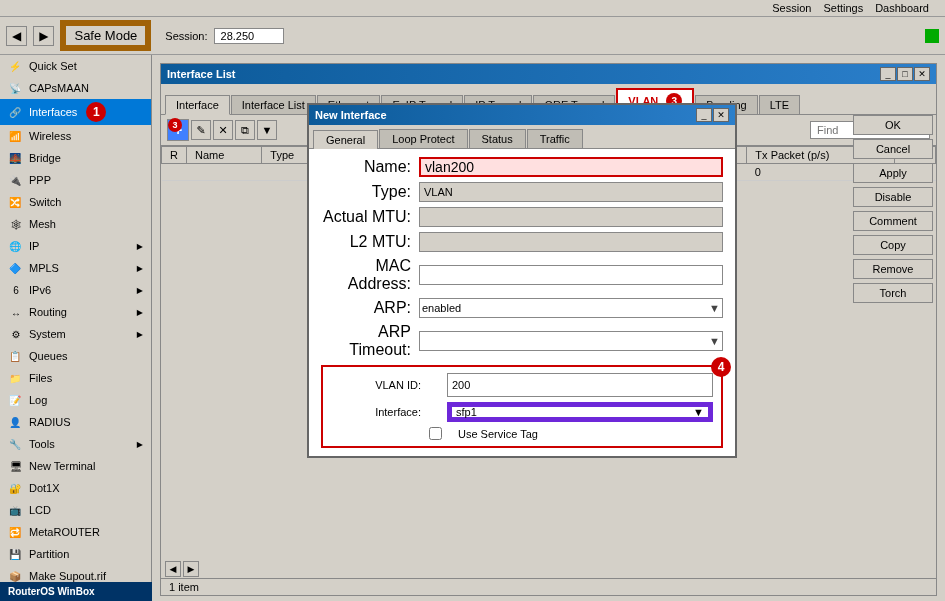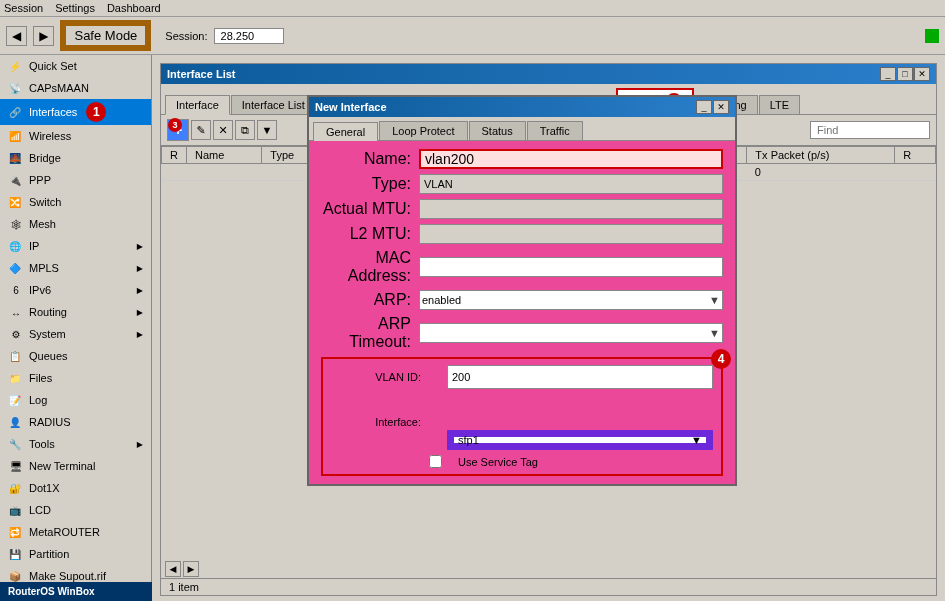--- a/index.html
+++ b/index.html
@@ -1,19 +1,19 @@
 <!DOCTYPE html>
 <html><head>
   <meta charset="utf-8">
   <style>
     * { box-sizing: border-box; margin: 0; padding: 0; }
     body { font-family: 'Segoe UI', Tahoma, Geneva, Verdana, sans-serif; font-size: 11px; background: #d4d0c8; overflow: hidden; width: 945px; height: 601px; }
 
     
-    .menu-bar { background: #d4d0c8; border-bottom: 1px solid #999; display: flex; align-items: center; padding: 2px 4px; gap: 12px; }
+    .menu-bar { background: #d4d0c8; border-bottom: 1px solid #999; display: flex; align-items: center; padding: 2px 16px; gap: 12px; justify-content: flex-end; }
     .menu-bar span { cursor: pointer; font-size: 11px; }
 
     
     .toolbar { background: #d4d0c8; border-bottom: 1px solid #999; display: flex; align-items: center; padding: 3px 6px; gap: 6px; }
     .safe-mode-btn { background: #d4d0c8; border: 6px solid #a16207; padding: 2px 8px; font-size: 13px; cursor: pointer; }
     .session-label { font-size: 11px; margin-left: 8px; }
     .session-value { border: 1px solid #888; background: white; padding: 1px 6px; font-size: 11px; width: 70px; }
     .green-indicator { width: 14px; height: 14px; background: #00aa00; margin-left: auto; }
     .nav-btn { background: #d4d0c8; border: 1px solid #888; padding: 2px 5px; font-size: 12px; cursor: pointer; }
 
@@ -51,21 +51,21 @@
     
     .table-container { overflow: auto; }
     table { width: 100%; border-collapse: collapse; font-size: 11px; }
     th { background: #d4d0c8; border: 1px solid #888; padding: 2px 8px; text-align: left; font-weight: normal; white-space: nowrap; }
     td { border-bottom: 1px solid #ccc; padding: 2px 8px; white-space: nowrap; }
 
     
     .status-bar { position: absolute; bottom: 0; left: 0; right: 0; background: #d4d0c8; border-top: 1px solid #888; padding: 2px 8px; font-size: 11px; display: flex; align-items: center; }
 
     
-    .dialog { position: absolute; top: 40px; left: 155px; width: 430px; background: #ec4899; border: 2px solid #666; z-index: 10; }
+    .dialog { position: absolute; top: 48px; left: 155px; width: 430px; background: #ffffff; border: 2px solid #666; z-index: 10; }
     .dialog-titlebar { background: linear-gradient(to right, #0c5a99, #2b7fcb); color: white; padding: 3px 6px; font-size: 11px; font-weight: bold; display: flex; align-items: center; justify-content: space-between; }
     .dialog-controls { display: flex; gap: 1px; }
     .dialog-ctrl-btn { background: #d4d0c8; border: 1px solid #666; width: 16px; height: 14px; font-size: 9px; cursor: pointer; display: flex; align-items: center; justify-content: center; color: black; }
 
     
     .dialog-tabs { background: #d4d0c8; border-bottom: 1px solid #888; display: flex; padding: 4px 4px 0; gap: 0; }
     .dialog-tab { padding: 3px 12px; border: 1px solid #888; border-bottom: none; background: #c0bdb5; cursor: pointer; font-size: 11px; margin-right: 1px; }
     .dialog-tab.active { background: #d4d0c8; position: relative; top: 1px; }
 
     
@@ -76,21 +76,21 @@
     .dialog-input.highlighted { border: 2px solid #cc0000; background: #ffe0e0; }
     .dialog-select { flex: 1; border: 1px solid #888; padding: 1px 2px; font-size: 11px; background: white; height: 20px; display: flex; align-items: center; justify-content: space-between; cursor: pointer; }
     .dialog-select .arrow { color: #444; }
     .dialog-readonly { flex: 1; border: 1px solid #888; padding: 2px 4px; font-size: 11px; background: #d4d0c8; height: 20px; }
 
     
     .vlan-section { border: 2px solid #cc0000; padding: 6px 8px; margin-top: 6px; }
     .vlan-row { display: flex; align-items: center; margin-bottom: 5px; }
     .vlan-label { width: 90px; text-align: right; margin-right: 26px; font-size: 11px; flex-shrink: 0; }
     .vlan-input { flex: 1; border: 1px solid #888; padding: 2px 4px; font-size: 11px; background: white; height: 24px; }
-    .vlan-select { flex: 1; border: 7px solid #6d28d9; padding: 1px 4px; font-size: 11px; background: white; height: 20px; display: flex; align-items: center; justify-content: space-between; cursor: pointer; margin-top: 36px; }
+    .vlan-select { flex: 1; border: 5px solid #6d28d9; padding: 1px 4px; font-size: 11px; background: white; height: 20px; display: flex; align-items: center; justify-content: space-between; cursor: pointer; }
     .checkbox-row { display: flex; align-items: flex-end; margin-left: 98px; margin-top: 4px; gap: 16px; font-size: 11px; }
 
     
     .action-btns { position: absolute; right: 12px; top: 60px; width: 80px; display: flex; flex-direction: column; gap: 4px; }
     .action-btn { background: #d4d0c8; border: 1px solid #888; padding: 3px 8px; font-size: 11px; cursor: pointer; text-align: center; width: 80px; }
 
     
     .scroll-nav { position: absolute; bottom: 18px; left: 4px; display: flex; gap: 2px; }
     .scroll-nav-btn { background: #d4d0c8; border: 1px solid #888; width: 16px; height: 16px; font-size: 9px; cursor: pointer; display: flex; align-items: center; justify-content: center; }
 
@@ -386,15 +386,25 @@
 
           <div class="checkbox-row">
             <input type="checkbox" style="">
             <span>Use Service Tag</span>
           </div>
         </div>
 
       </div>
     </div>
 
+    <div class="action-btns">
+      <button class="action-btn">OK</button>
+      <button class="action-btn">Cancel</button>
+      <button class="action-btn">Apply</button>
+      <button class="action-btn">Disable</button>
+      <button class="action-btn">Comment</button>
+      <button class="action-btn">Copy</button>
+      <button class="action-btn">Remove</button>
+      <button class="action-btn">Torch</button>
+    </div>
 
   </div>
 </div>
 
 </body></html>

